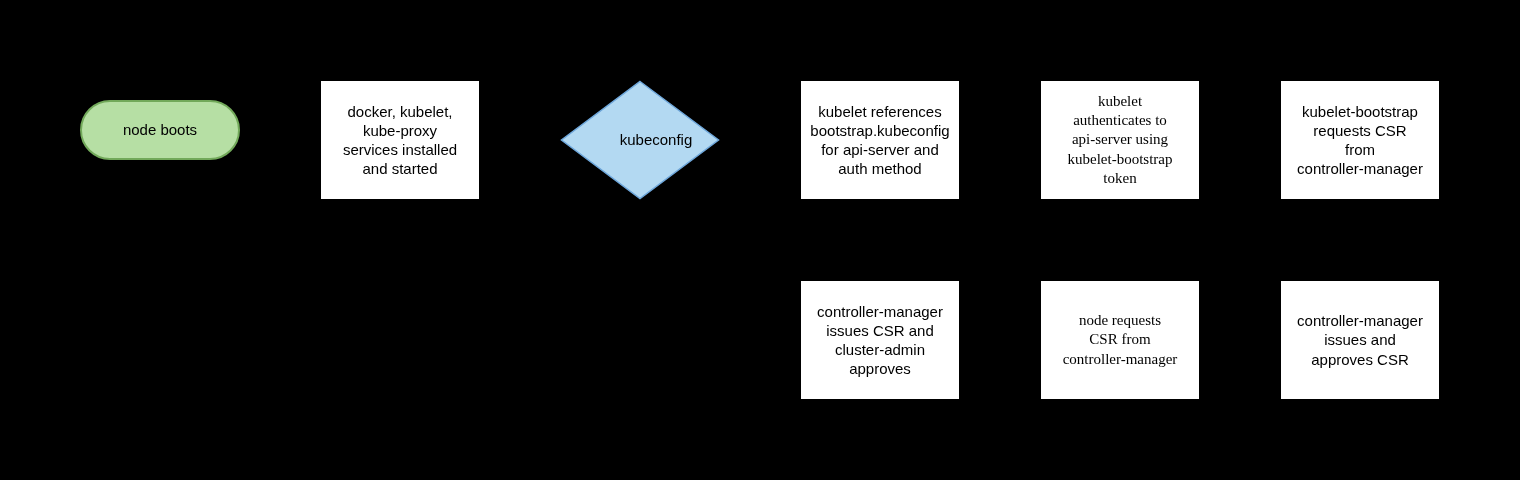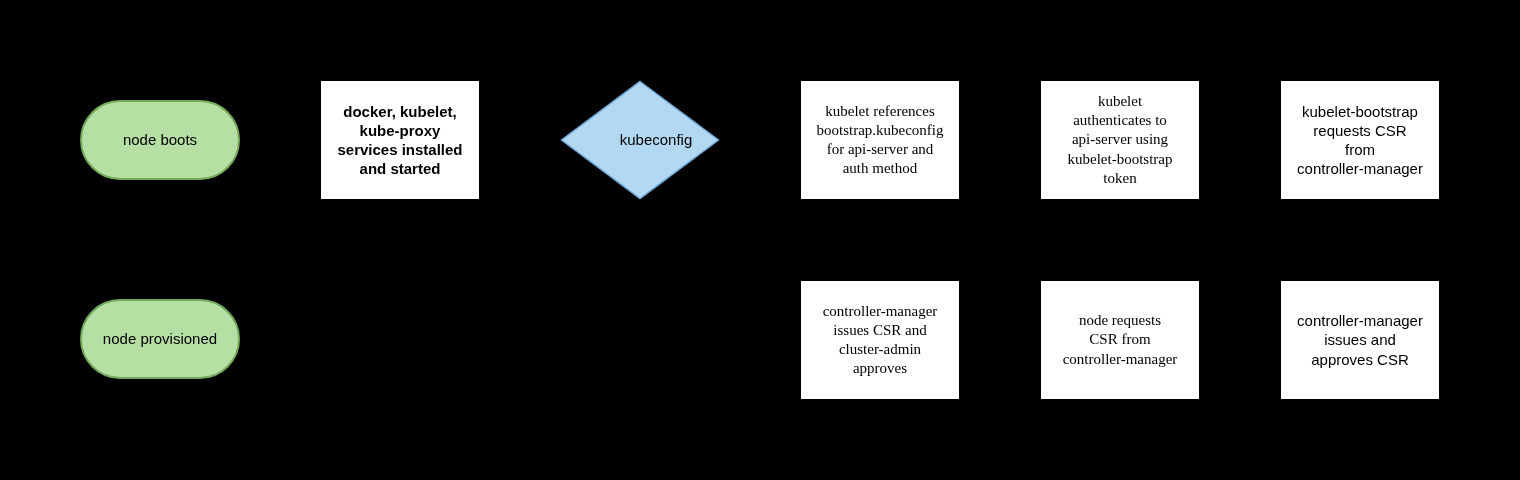--- a/index.html
+++ b/index.html
@@ -29,21 +29,21 @@
   }
   .rect {
     width: 160px;
     height: 120px;
     background: var(--process-fill, #ffffff);
     border: 1px solid var(--process-stroke, #000000);
     padding: 2px 1px;
   }
   .pill {
     width: 160px;
-    height: 80px;
+    height: 60px;
     background: var(--terminator-fill, #b6dfa4);
     border: 2px solid var(--terminator-stroke, #72a95a);
     border-radius: 40px;
     padding: 2px 6px;
   }
   .diamond-wrap {
     width: 160px;
     height: 120px;
     background: transparent;
   }
@@ -54,23 +54,23 @@
     width: 160px;
     height: 120px;
   }
   .diamond-label {
     position: relative;
     z-index: 1;
     padding-left: 32px;
   }
   
   .c1 { left: 80px; }
-  .c2 { left: 320px; font-weight: bold; }
+  .c2 { left: 320px; }
   .c3 { left: 560px; }
-  .c4 { left: 800px; font-family: Liberation Serif, serif; }
+  .c4 { left: 800px; }
   .c5 { left: 1040px; font-family: Liberation Serif, serif; }
   .c6 { left: 1280px; }
   .r1 { top: 80px; }
   .r2 { top: 280px; }
   .r1pill { top: 100px; }
   .r2pill { top: 299px; }
 </style>
 </head>
 <body>
 
@@ -109,23 +109,20 @@
 token</span>
   </div>
 
   <div class="node rect c6 r1">
     <span>kubelet-bootstrap
 requests CSR
 from
 controller-manager</span>
   </div>
 
-  <div class="node pill c1 r2pill">
-    <span>node provisioned</span>
-  </div>
 
 
 
   <div class="node rect c4 r2">
     <span>controller-manager
 issues CSR and
 cluster-admin
 approves</span>
   </div>
 

